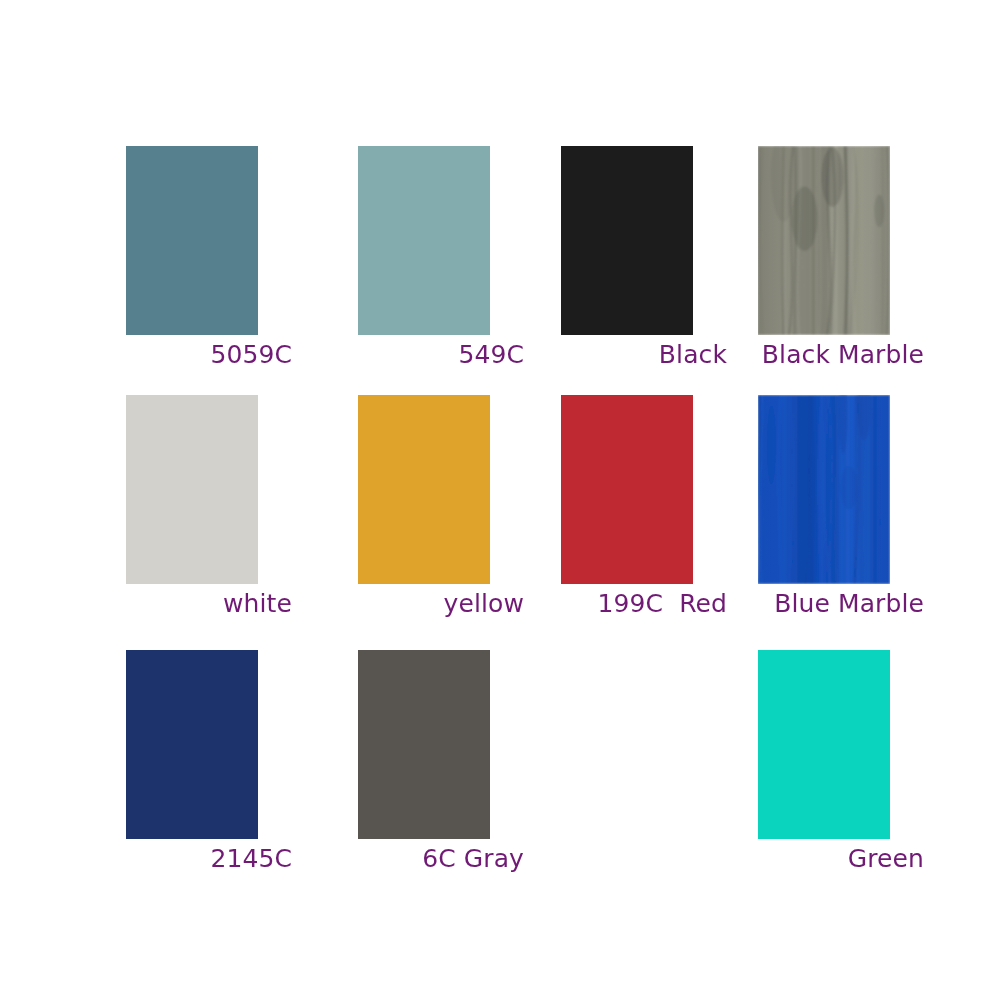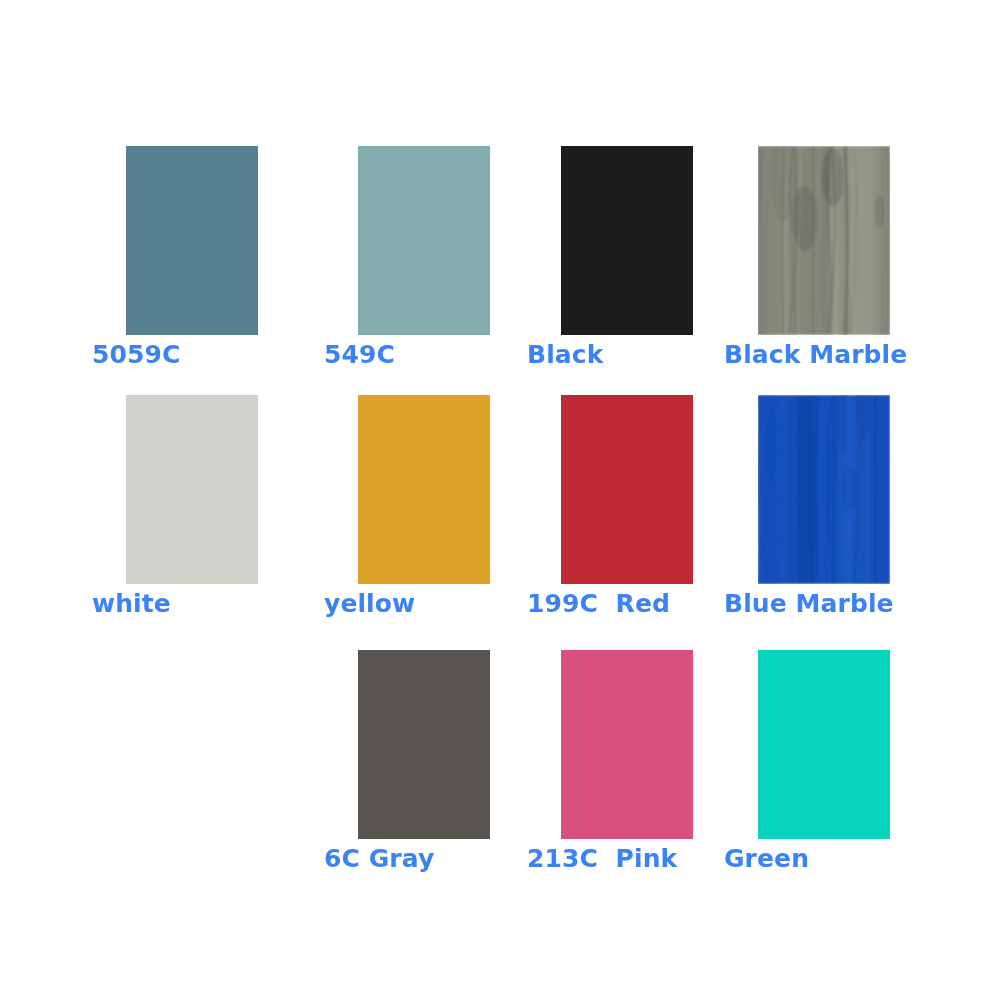--- a/index.html
+++ b/index.html
@@ -51,27 +51,26 @@
     width: 132px;
     height: 189px;
     overflow: hidden;
   }
 
   .swatch-label {
     position: absolute;
     left: 0;
     top: 200px;
     width: 200px;
-    text-align: left;
+    text-align: right;
     font-size: 25px;
-    color: #3b82f6;
+    color: #701a75;
     font-family: "DejaVu Sans", sans-serif;
     letter-spacing: 0.1px;
     white-space: pre;
-    font-weight: bold;
   }
 
   
   .tex {
     position: absolute;
     inset: 0;
   }
   .tex svg {
     display: block;
     width: 100%;
@@ -244,26 +243,26 @@
                 <ellipse cx="13.45" cy="49.74" rx="4.54" ry="39.42" fill="#0b3a94" opacity="0.124"></ellipse>
               </g>
               <rect x="0" y="0" width="132" height="189" fill="url(#mg7)"></rect>
             </svg>
           </div>
         </div>
         <div class="swatch-label">Blue Marble</div>
       </div>
     </div>
     <div class="swatch-row row-2">
+      <div class="swatch-cell col-0">
+        <div class="swatch-chip" style="background: rgb(28, 51, 107);"></div>
+        <div class="swatch-label">2145C</div>
+      </div>
       <div class="swatch-cell col-1">
         <div class="swatch-chip" style="background: rgb(88, 85, 80);"></div>
         <div class="swatch-label">6C Gray</div>
       </div>
-      <div class="swatch-cell col-2">
-        <div class="swatch-chip" style="background: rgb(216, 79, 128);"></div>
-        <div class="swatch-label">213C  Pink</div>
-      </div>
       <div class="swatch-cell col-3">
         <div class="swatch-chip" style="background: rgb(10, 211, 190);"></div>
         <div class="swatch-label">Green</div>
       </div>
     </div>
   </div>
 
 </body></html>

